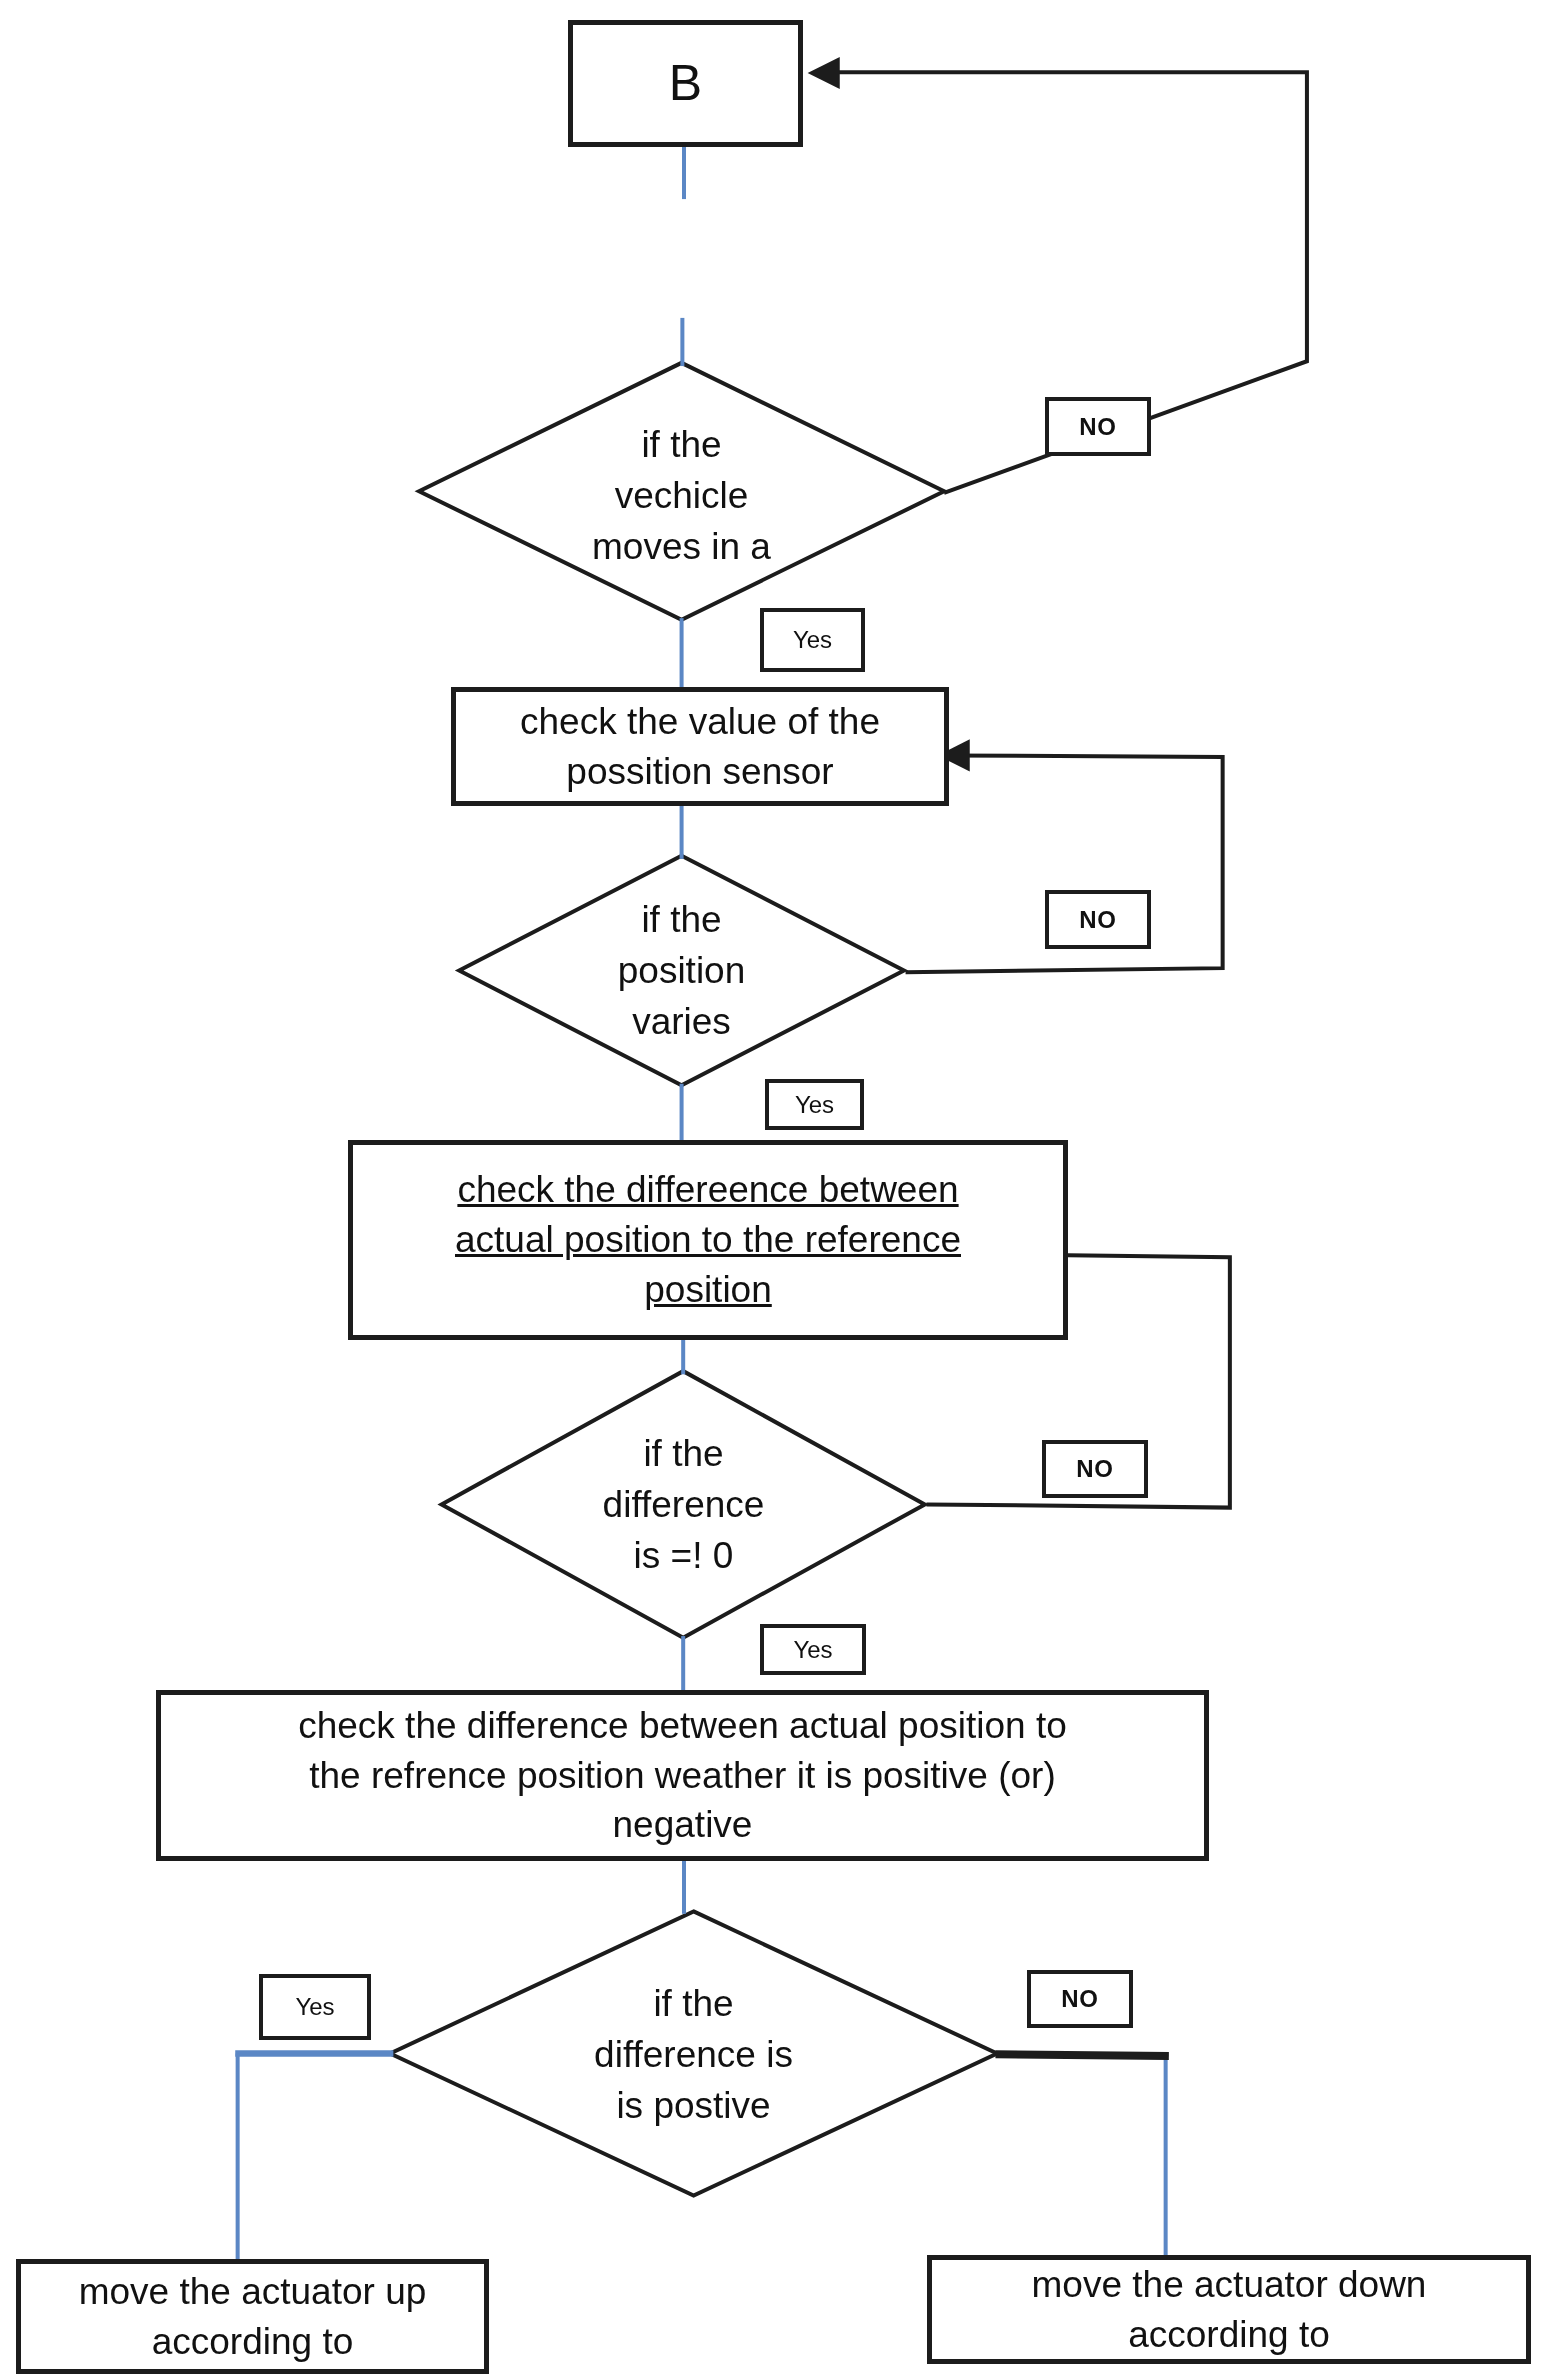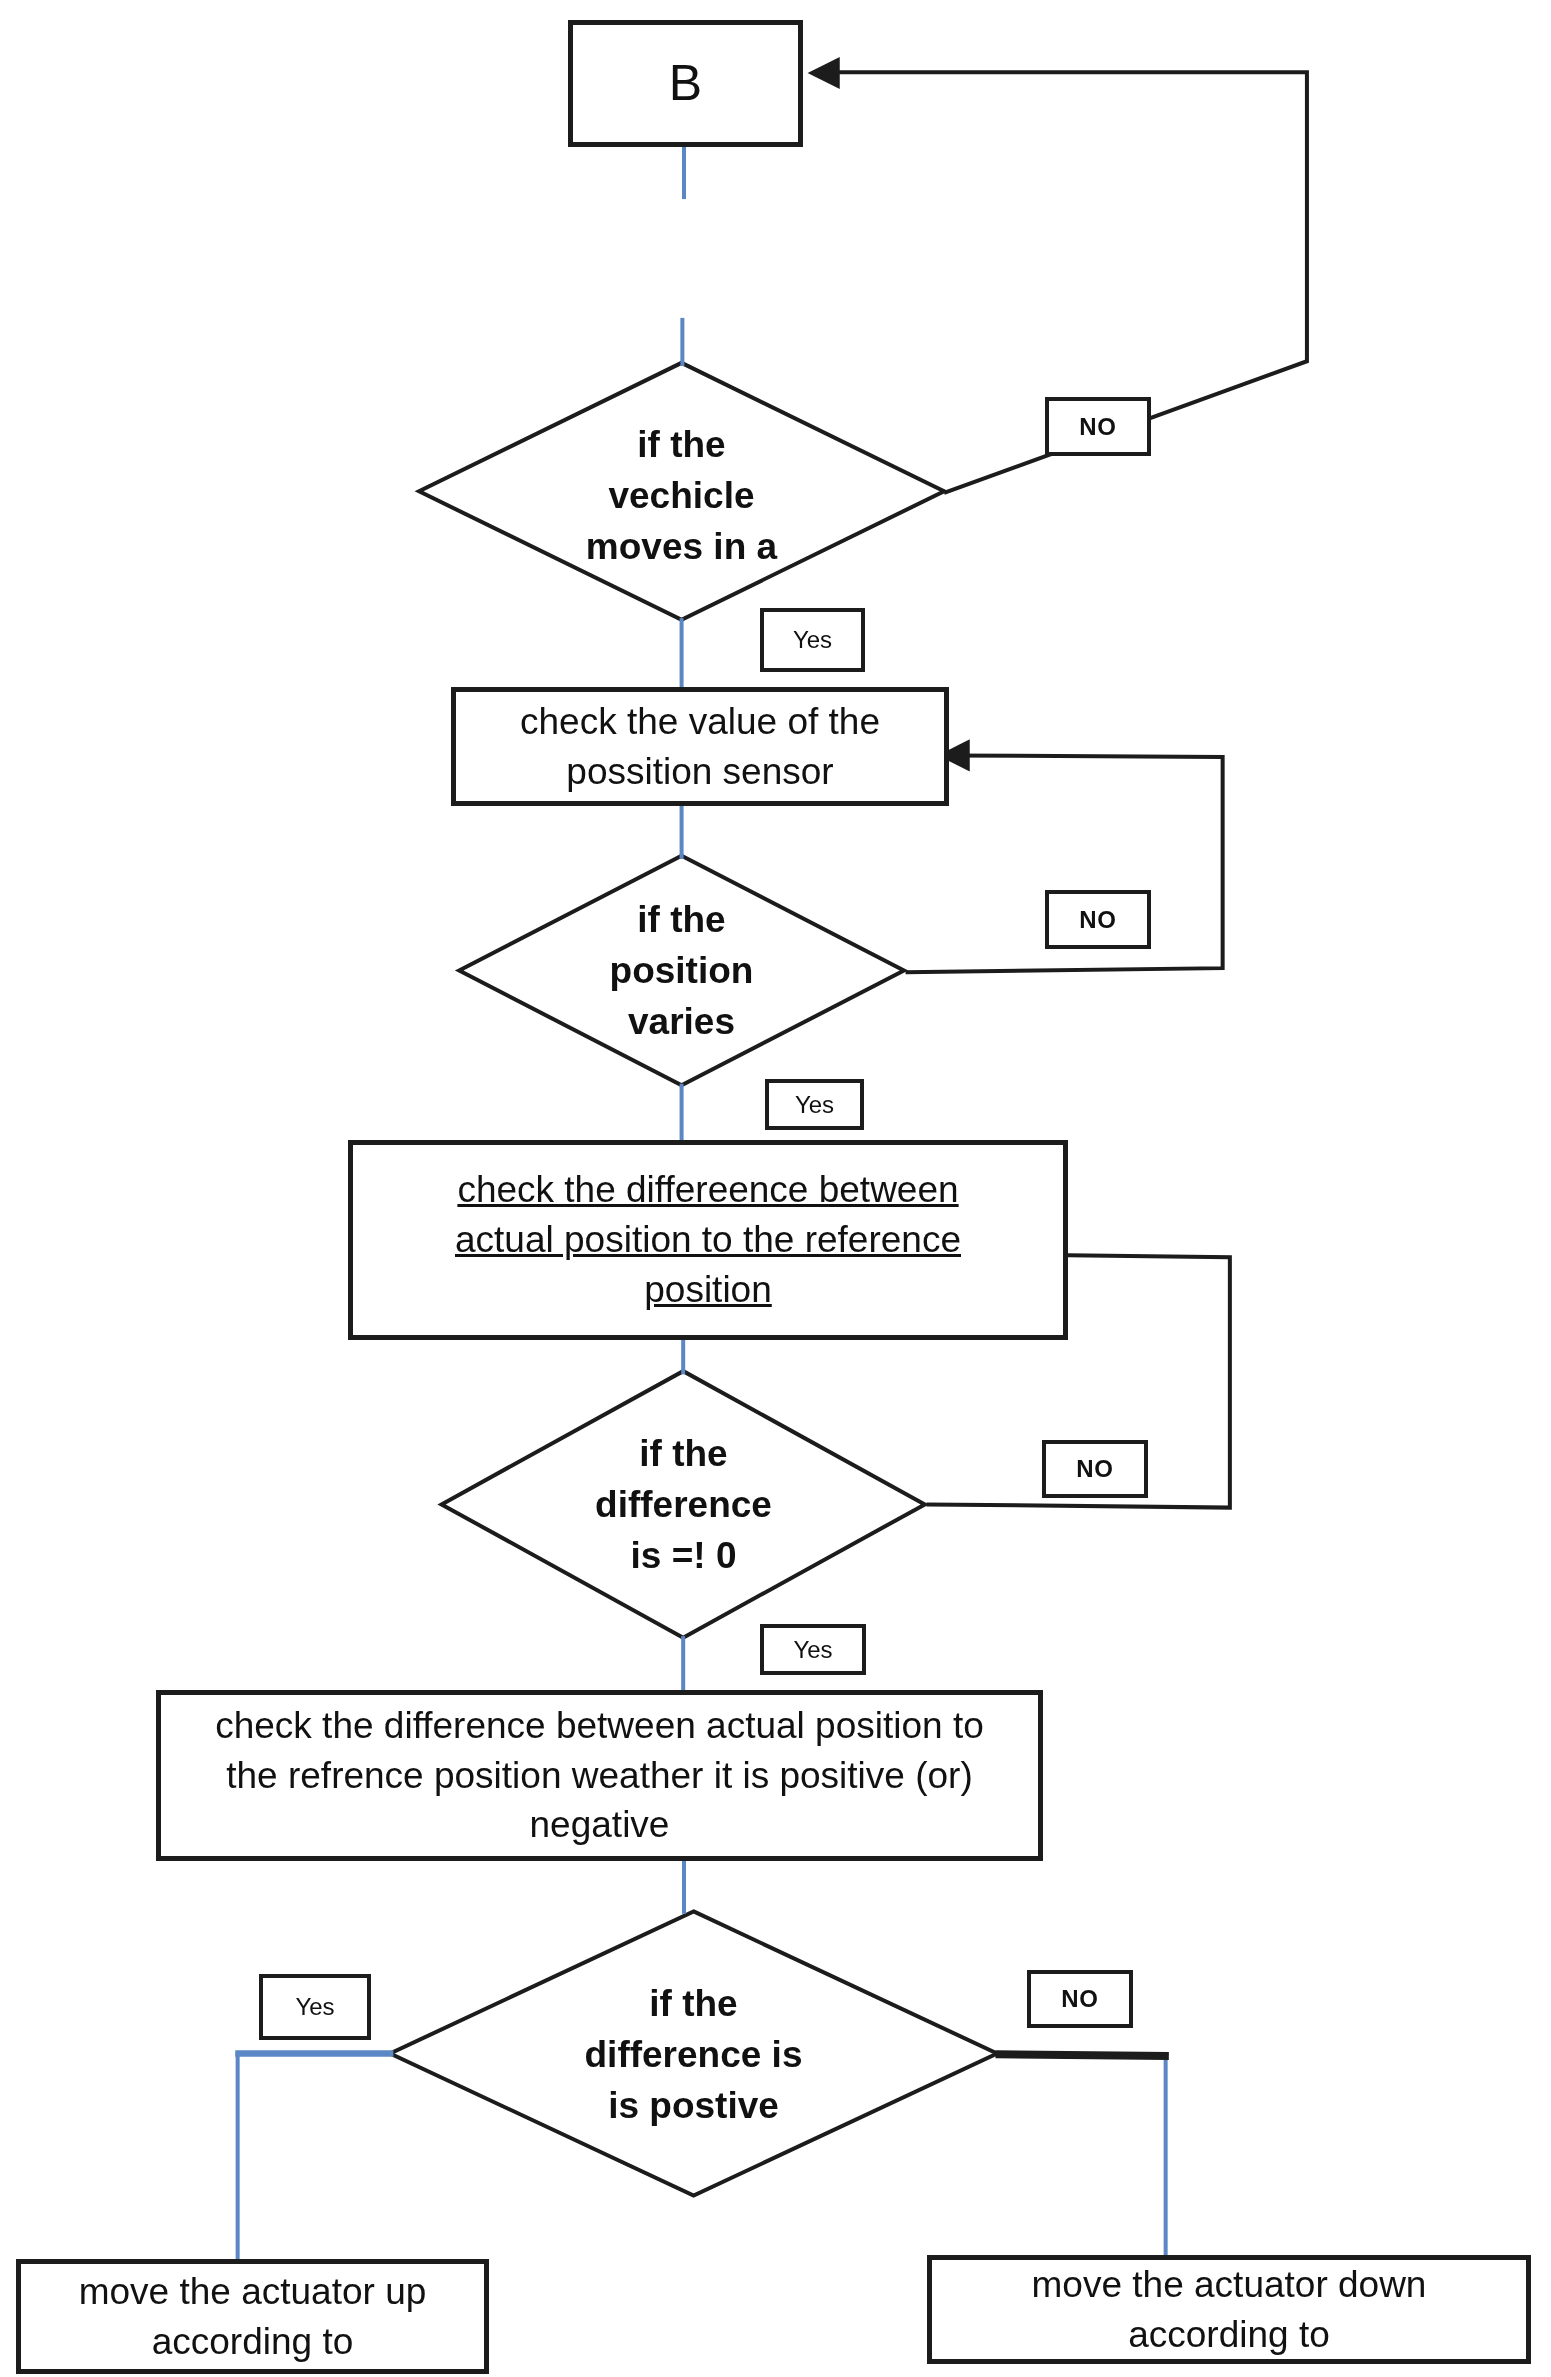--- a/index.html
+++ b/index.html
@@ -37,21 +37,20 @@
   }
   .start-box{font-size:50px;}
   .dlabel{
     position:absolute;
     display:flex;align-items:center;justify-content:center;
     text-align:center;
     white-space:pre-line;
     font-size:37px;
     line-height:1.38;
     background:transparent;
-    font-weight:bold;
   }
   .tag{
     position:absolute;
     box-sizing:border-box;
     background:#fff;
     border:4px solid var(--black);
     display:flex;align-items:center;justify-content:center;
     text-align:center;
     font-size:24px;
   }
@@ -115,21 +114,21 @@
 varies</div>
 
   <div class="box" style="left:348px;top:1140px;width:720px;height:200px;text-decoration:underline;">check the differeence between
 actual position to the reference
 position</div>
 
   <div class="dlabel" style="left:483px;top:1400px;width:401px;height:209px;">if the
 difference
 is =! 0</div>
 
-  <div class="box" style="left:156px;top:1690px;width:887px;height:171px;">check the difference between actual position to
+  <div class="box" style="left:156px;top:1690px;width:1053px;height:171px;">check the difference between actual position to
 the refrence position weather it is positive (or)
 negative</div>
 
   <div class="dlabel" style="left:493px;top:1950px;width:401px;height:209px;">if the
 difference is
 is postive</div>
 
   <div class="box" style="left:16px;top:2259px;width:473px;height:115px;">move the actuator up
 according to</div>
 

